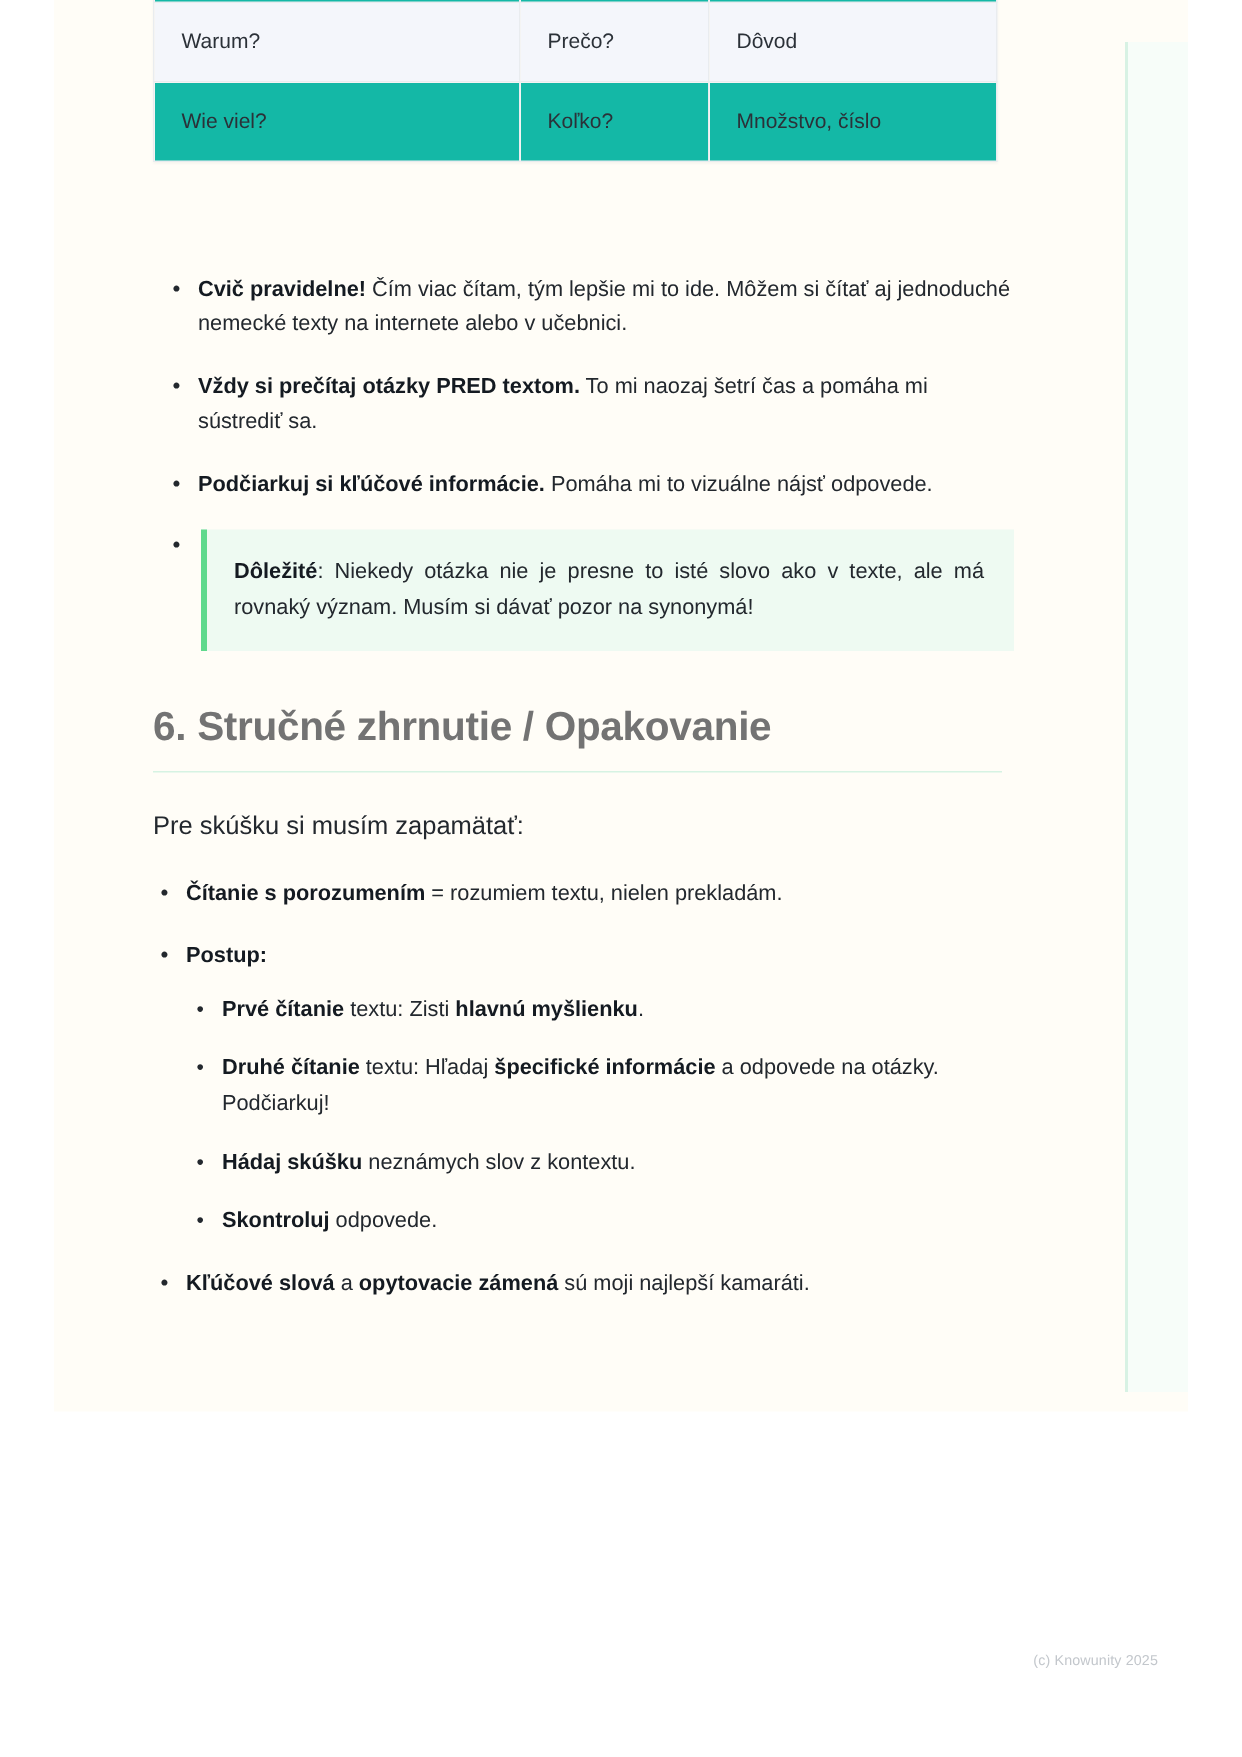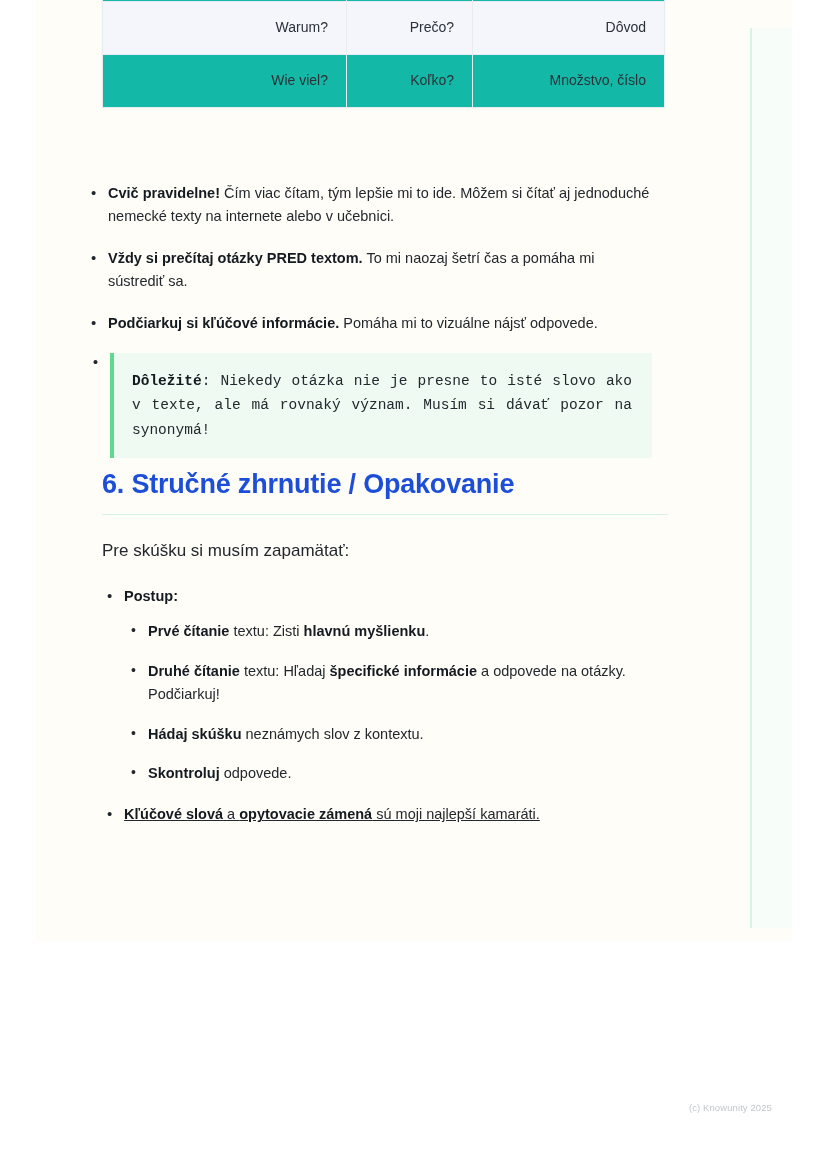--- a/index.html
+++ b/index.html
@@ -77,21 +77,20 @@
   table.kv td {
     border: 1px solid #e9ecef;
     padding: 0 18px;
     height: 52px;
     font-size: 14px;
     color: #2b3138;
     vertical-align: middle;
     line-height: 1.4;
     overflow: hidden;
     white-space: nowrap;
-    text-align: right;
   }
   table.kv tr.clipped td {
     height: 24px;
     padding-top: 0;
     padding-bottom: 0;
   }
   table.kv tr.tint td { background: #f4f6fb; }
   table.kv tr.plain td { background: #14b8a6; }
   table.kv col.c1 { width: 244px; }
   table.kv col.c2 { width: 126px; }
@@ -141,38 +140,37 @@
     top: -1px;
     font-size: 14px;
     color: #23282e;
     line-height: 1.62;
   }
   b, strong { font-weight: 700; color: #141a21; }
 
   
   li.callout-li {
     margin-bottom: 24px;
-    font-family: Liberation Mono, monospace;
   }
   .callout {
     background: #eefaf2;
     border-left: 4px solid #5fd98d;
     padding: 16px 20px 16px 18px;
     margin-left: 2px;
     font-size: 14.5px;
     line-height: 1.66;
     text-align: justify;
     color: #23282e;
   }
 
   
   h2.section {
     font-size: 27px;
     font-weight: 700;
-    color: #1d4ed8;
+    color: #737373;
     margin: 0;
     padding: 0 0 14px 0;
     letter-spacing: -0.2px;
     line-height: 1.2;
     border-bottom: 1.5px solid #d6f3e3;
   }
   p.lead {
     font-size: 17px;
     line-height: 1.6;
     margin: 22px 0 20px 0;
@@ -221,21 +219,21 @@
             </tr>
             <tr class="plain">
               <td>Wie viel?</td>
               <td>Koľko?</td>
               <td>Množstvo, číslo</td>
             </tr>
           </tbody>
         </table>
       </div>
 
-      <div style="position:absolute; left:20px; top:182px; width:566px;">
+      <div style="position:absolute; left:44px; top:182px; width:566px;">
         <ul class="lvl1">
           <li>
             <b>Cvič pravidelne!</b><span> Čím viac čítam, tým lepšie mi to ide. Môžem si čítať aj jednoduché nemecké texty na internete alebo v učebnici.</span>
           </li>
           <li>
             <b>Vždy si prečítaj otázky PRED textom.</b><span> To mi naozaj šetrí čas a pomáha mi sústrediť sa.</span>
           </li>
           <li class="tight">
             <b>Podčiarkuj si kľúčové informácie.</b><span> Pomáha mi to vizuálne nájsť odpovede.</span>
           </li>
@@ -245,40 +243,43 @@
             </div>
           </li>
         </ul>
       </div>
 
       <div style="position:absolute; left:36px; top:468px; width:566px;">
         <h2 class="section">6. Stručné zhrnutie / Opakovanie</h2>
         <p class="lead">Pre skúšku si musím zapamätať:</p>
 
         <ul class="lvl1">
+          <li class="tight">
+            <b>Čítanie s porozumením</b><span> = rozumiem textu, nielen prekladám.</span>
+          </li>
 
           <li>
             <b>Postup:</b>
             <ul class="lvl2">
               <li>
                 <b>Prvé čítanie</b><span> textu: Zisti </span><b>hlavnú myšlienku</b><span>.</span>
               </li>
               <li>
                 <b>Druhé čítanie</b><span> textu: Hľadaj </span><b>špecifické informácie</b><span> a odpovede na otázky. Podčiarkuj!</span>
               </li>
               <li>
                 <b>Hádaj skúšku</b><span> neznámych slov z kontextu.</span>
               </li>
               <li>
                 <b>Skontroluj</b><span> odpovede.</span>
               </li>
             </ul>
           </li>
 
-          <li style="text-decoration:underline;">
+          <li style="">
             <b>Kľúčové slová</b><span> a </span><b>opytovacie zámená</b><span> sú moji najlepší kamaráti.</span>
           </li>
         </ul>
       </div>
 
     </div>
   </div>
 
   <div class="watermark">(c) Knowunity 2025</div>
 

